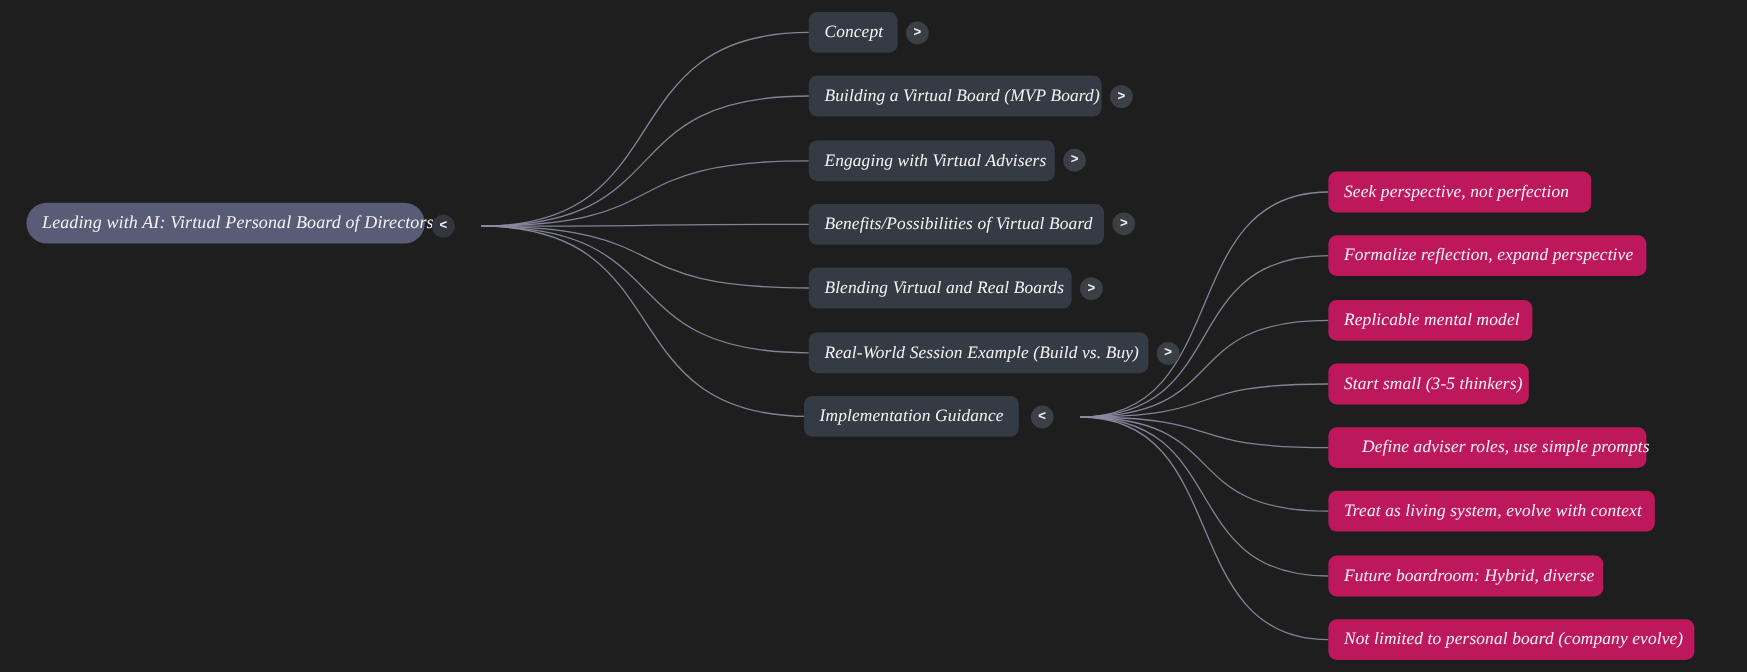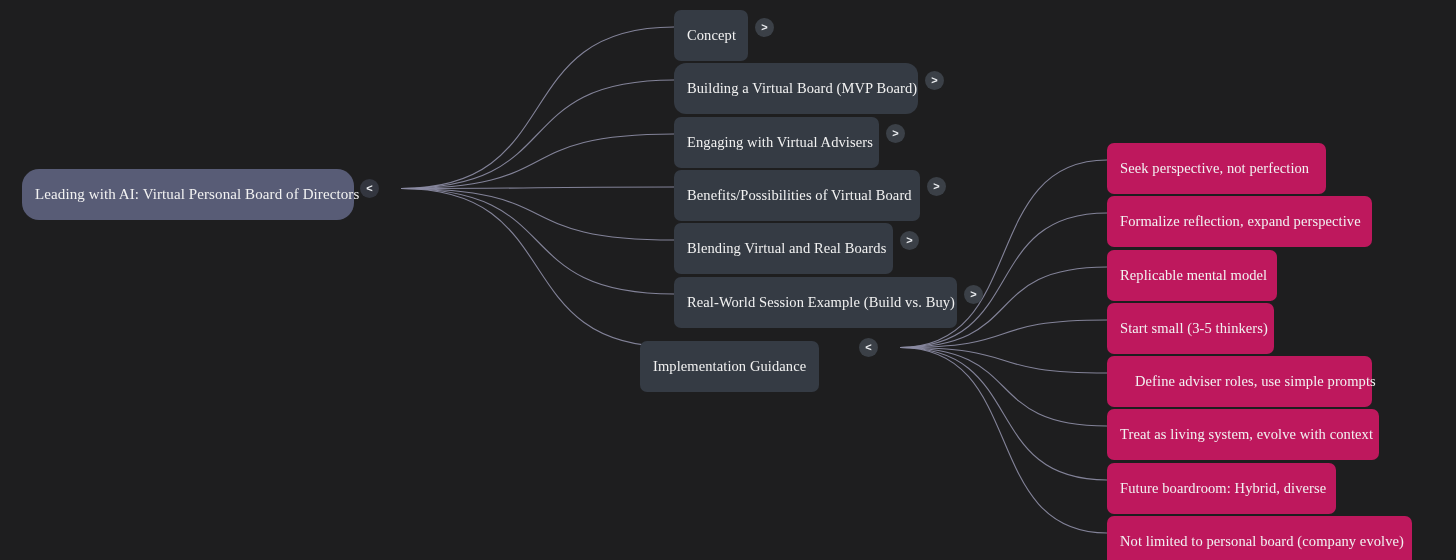--- a/index.html
+++ b/index.html
@@ -10,28 +10,29 @@
     overflow:hidden;
   }
   #canvas { position:relative; width:1456px; height:560px; background:#1e1e1f; }
 
   #edges { position:absolute; left:0; top:0; width:1456px; height:560px; pointer-events:none; }
   #edges path { fill:none; stroke:#8b8ba3; stroke-width:1.1; opacity:.92; }
 
   .node {
     position:absolute;
     display:flex; align-items:center;
-    height:51px;
+    height:34px;
     padding:0 13px;
     border-radius:7px;
     color:#f2f2f2;
     font-size:14.5px;
     line-height:1;
     white-space:nowrap;
     letter-spacing:.1px;
+    font-style:italic;
   }
   .node.root   { background:#585c76; border-radius:8px; font-size:15px; }
   .node.branch { background:#353b44; }
   .node.leaf   { background:#be185d; }
 
   .toggle {
     position:absolute;
     width:19px; height:19px;
     border-radius:50%;
     background:#3b4047;
@@ -67,41 +68,41 @@
       <path d="M900,347.5 C1028.34,347.5 978.66,533 1107,533"></path>
     </svg>
 <div class="node root" style="left: 22px; top: 169px; width: 332px; border-radius: 17px;">
       <span>Leading with AI: Virtual Personal Board of Directors</span>
     </div>
     <div class="toggle on-root" style="left: 360px; top: 179px;">&lt;</div>
     <div class="node branch" style="left: 674px; top: 10px; width: 74px;">
       <span>Concept</span>
     </div>
     <div class="toggle" style="left: 755px; top: 18px;">&gt;</div>
-    <div class="node branch" style="left: 674px; top: 63px; width: 244px; border-radius: 12px;">
+    <div class="node branch" style="left: 674px; top: 63px; width: 244px;">
       <span>Building a Virtual Board (MVP Board)</span>
     </div>
     <div class="toggle" style="left: 925px; top: 71px;">&gt;</div>
     <div class="node branch" style="left: 674px; top: 117px; width: 205px;">
       <span>Engaging with Virtual Advisers</span>
     </div>
     <div class="toggle" style="left: 886px; top: 124px;">&gt;</div>
     <div class="node branch" style="left: 674px; top: 170px; width: 246px;">
       <span>Benefits/Possibilities of Virtual Board</span>
     </div>
     <div class="toggle" style="left: 927px; top: 177px;">&gt;</div>
     <div class="node branch" style="left: 674px; top: 223px; width: 219px;">
       <span>Blending Virtual and Real Boards</span>
     </div>
     <div class="toggle" style="left: 900px; top: 231px;">&gt;</div>
     <div class="node branch" style="left: 674px; top: 277px; width: 283px;">
       <span>Real-World Session Example (Build vs. Buy)</span>
     </div>
     <div class="toggle" style="left: 964px; top: 285px;">&gt;</div>
-    <div class="node branch" style="left: 640px; top: 330px; width: 179px; margin-top: 11px;">
+    <div class="node branch" style="left: 670px; top: 330px; width: 179px;">
       <span>Implementation Guidance</span>
     </div>
     <div class="toggle" style="left: 859px; top: 338px;">&lt;</div>
     <div class="node leaf" style="left: 1107px; top: 143px; width: 219px;">
       <span>Seek perspective, not perfection</span>
     </div>
     <div class="node leaf" style="left: 1107px; top: 196px; width: 265px;">
       <span>Formalize reflection, expand perspective</span>
     </div>
     <div class="node leaf" style="left: 1107px; top: 250px; width: 170px;">

